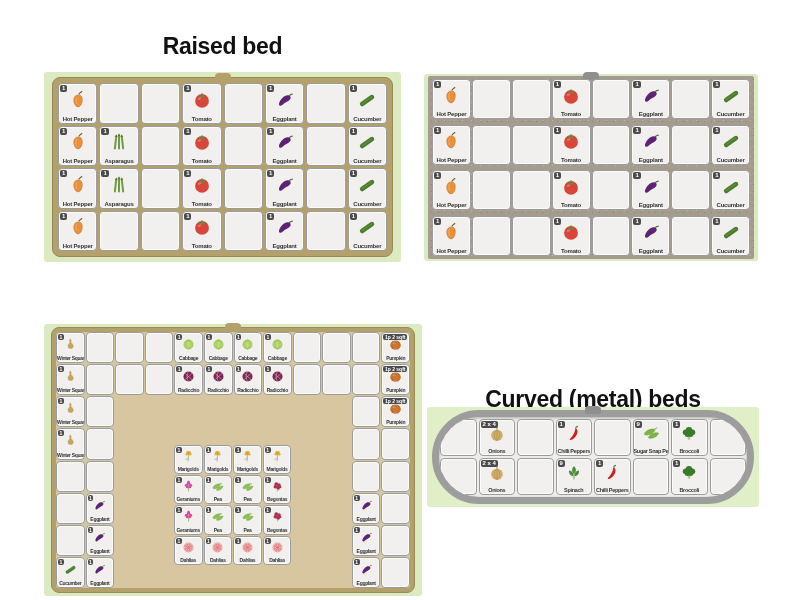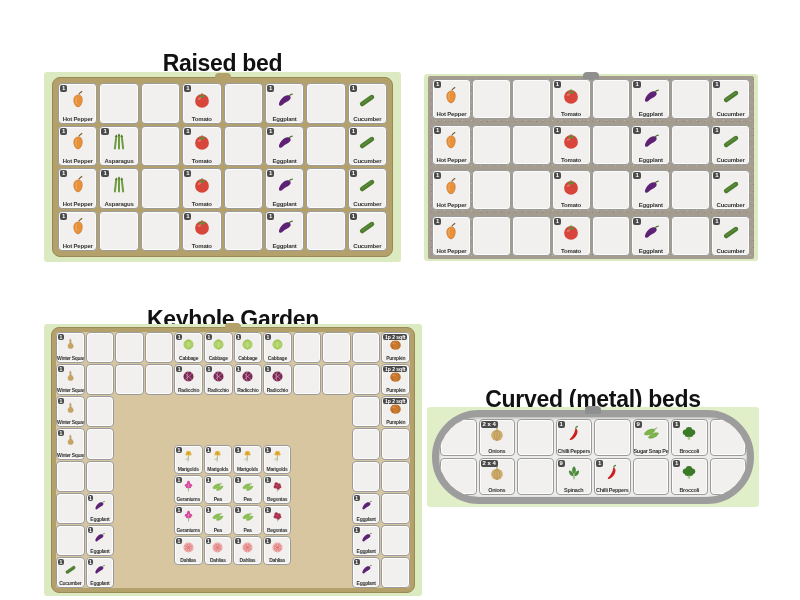--- a/index.html
+++ b/index.html
@@ -1,21 +1,21 @@
 <!DOCTYPE html>
 <html><head>
 <meta charset="utf-8">
 <style>
   html,body{margin:0;padding:0;background:#fff;}
   #canvas{position:relative;width:800px;height:600px;background:#ffffff;
           font-family:"Liberation Sans", sans-serif;overflow:hidden;}
 
   .bed-title{position:absolute;font-weight:bold;font-size:23px;color:#111;
              text-align:center;letter-spacing:-0.3px;}
-  #title-raised{left:44px;top:31px;width:357px;}
+  #title-raised{left:44px;top:14px;width:357px;}
   #title-inground{left:424px;top:37px;width:334px;}
   #title-keyhole{left:44px;top:287px;width:378px;}
   #title-curved{left:427px;top:367px;width:332px;text-align:center;}
 
   .pad{position:absolute;border-radius:3px;background:#dceac1;}
   #bed-raised{left:44px;top:72px;width:357px;height:190px;}
   #bed-inground{left:424px;top:74px;width:334px;height:187px;}
   #bed-keyhole{left:44px;top:324px;width:378px;height:272px;}
   #bed-curved{left:427px;top:407px;width:332px;height:100px;background:#e1efc9;}
 
@@ -74,21 +74,20 @@
   
   #bed-curved .plant-icon svg{width:20px;height:20px;}
   #bed-curved .plant-label{font-size:5.5px;letter-spacing:-0.3px;}
 </style>
 </head>
 <body>
 
 <div id="canvas">
 
   <h2 class="bed-title" id="title-raised">Raised bed</h2>
-  <h2 class="bed-title" id="title-keyhole">Keyhole Garden</h2>
   <h2 class="bed-title" id="title-curved">Curved (metal) beds</h2>
 
   <div class="pad" id="bed-raised">
     <div class="tan-frame" id="raised-frame">
       <span class="bed-tab tab-tan"></span>
       <div id="raised-grid">
           <div class="cell">
             <span class="badge">1</span>
             <span class="plant-icon">
               <svg viewBox="0 0 24 24">

